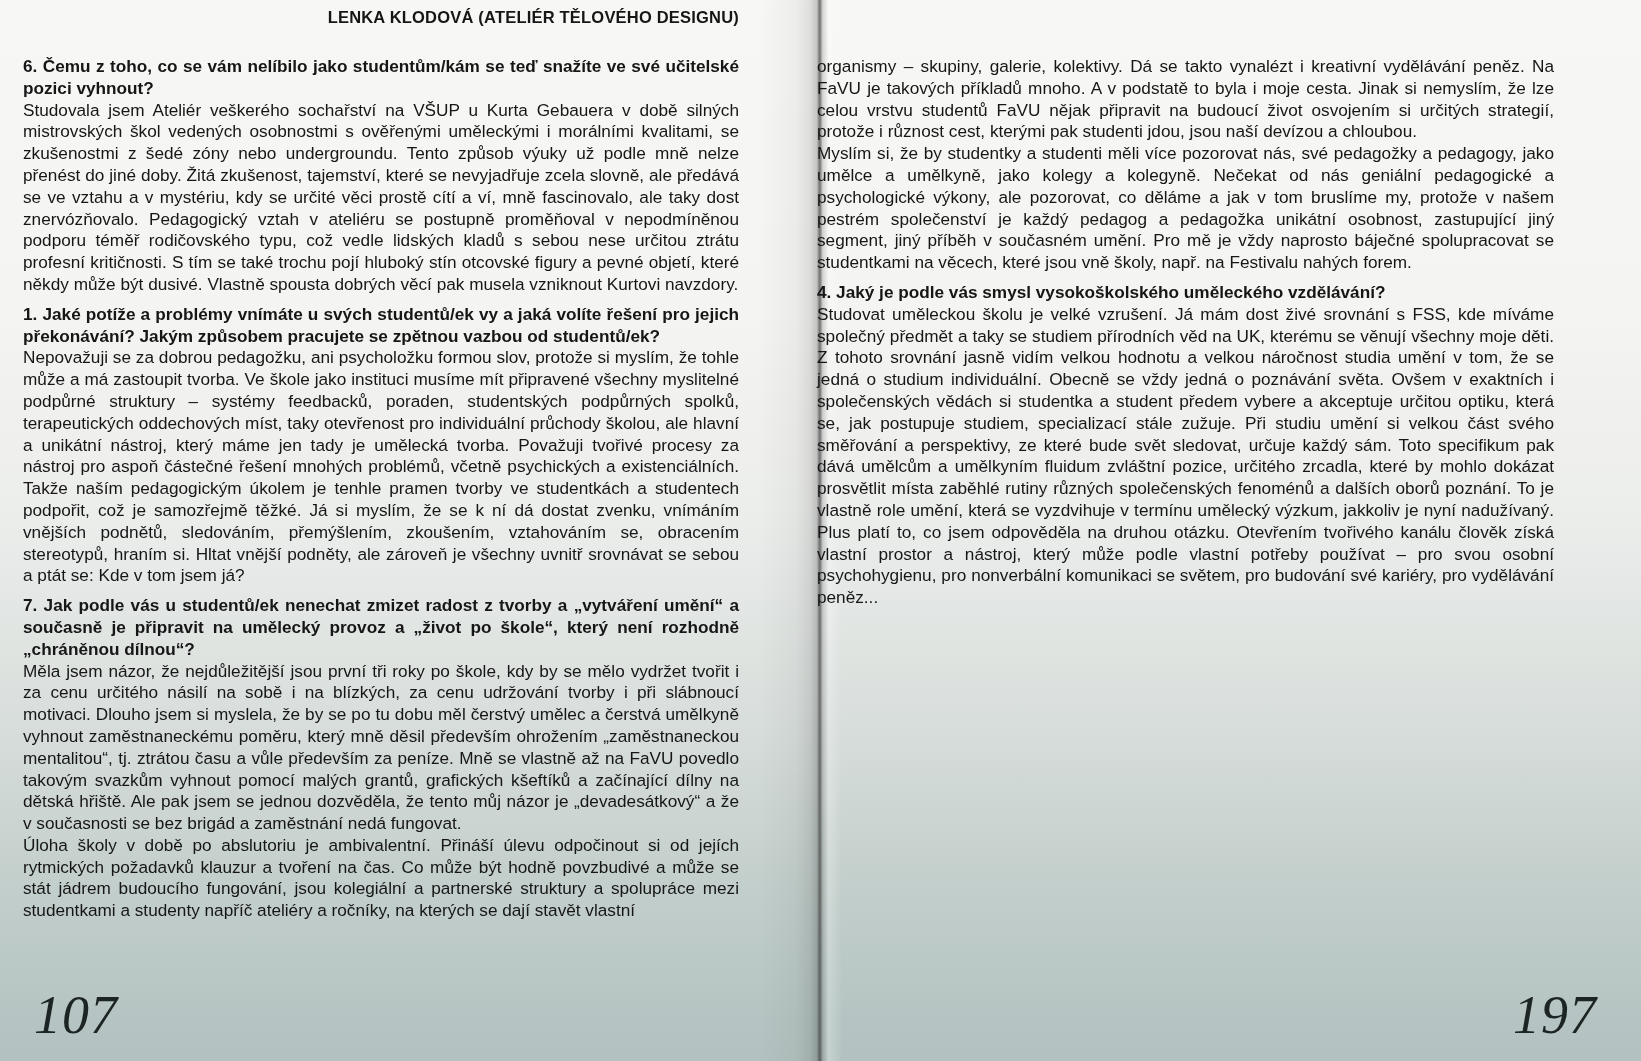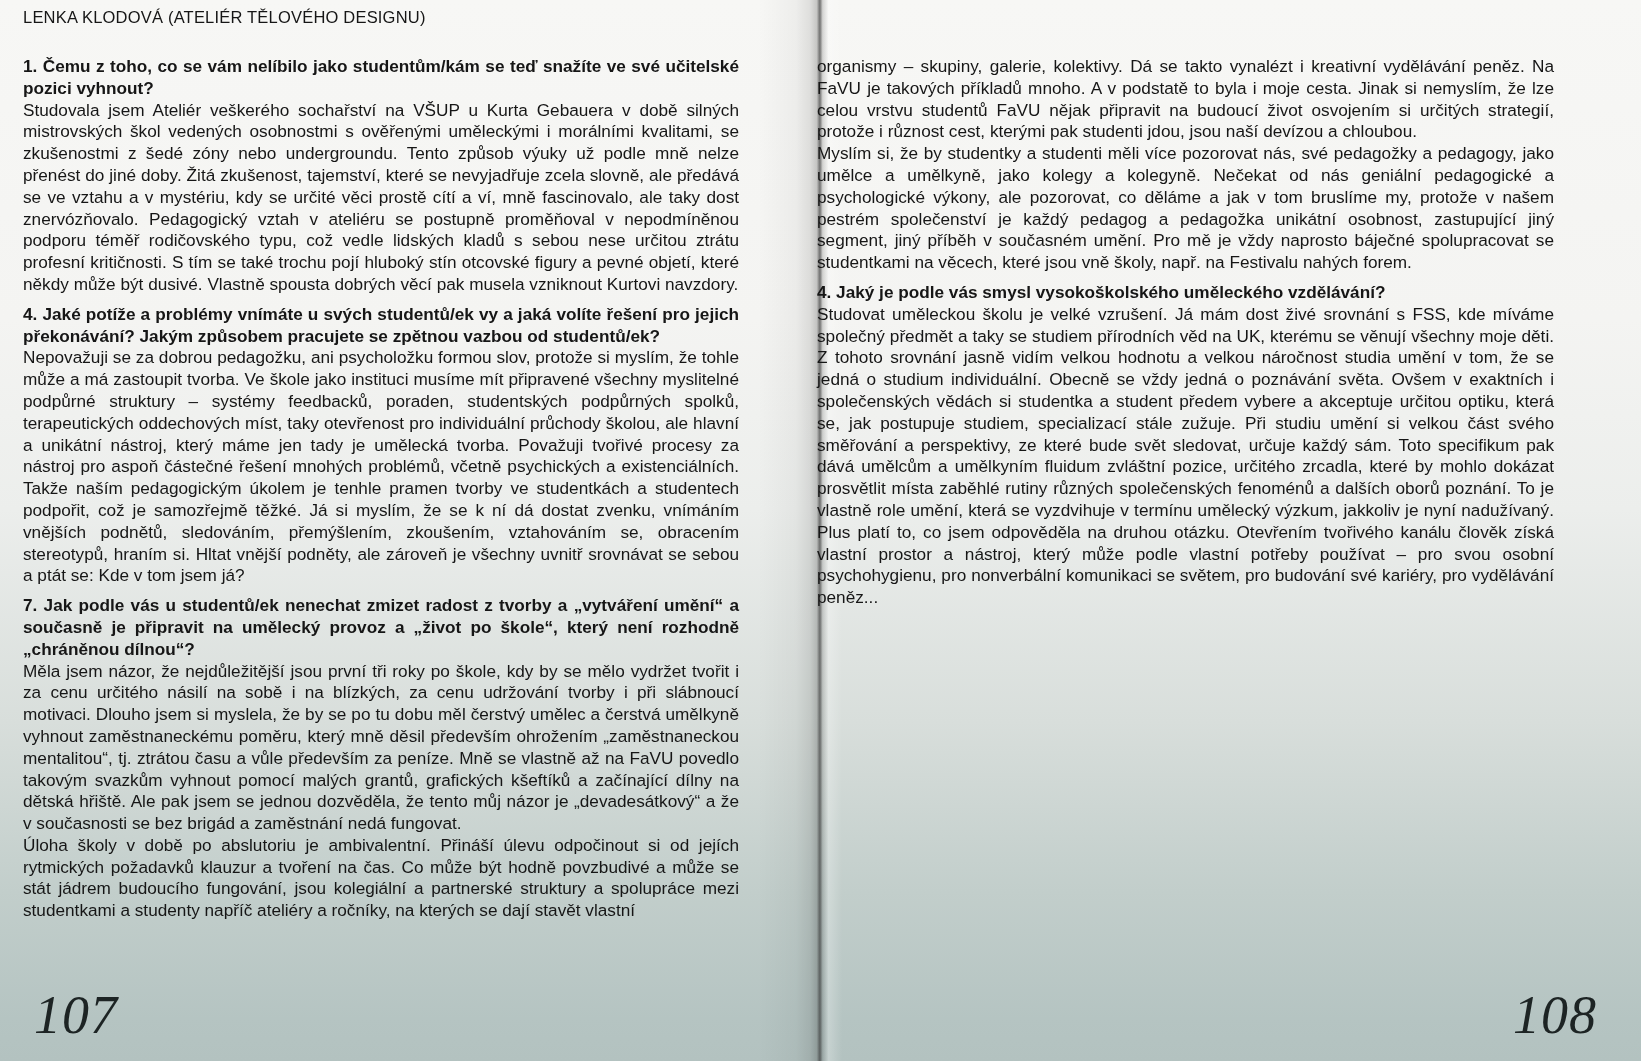--- a/index.html
+++ b/index.html
@@ -51,23 +51,23 @@
     color: #161616;
   }
   .page-left  { left: 23px;  width: 716px; }
   .page-right { left: 817px; width: 737px; text-decoration: underline; }
 
   .page-header {
     position: absolute;
     top: 8px;
     left: 0;
     width: 100%;
-    text-align: left;
+    text-align: right;
     font-size: 16.5px;
-    font-weight: 400;
+    font-weight: 700;
     letter-spacing: 0.2px;
     white-space: nowrap;
   }
   .text-col {
     position: absolute;
     top: 56px;
     left: 0;
     width: 100%;
     font-size: 17.2px;
     line-height: 21.8px;
@@ -98,37 +98,37 @@
   .pagenum-right { right: 44px; }
 </style>
 </head>
 <body>
 
 <div class="spread">
 
   <div class="page page-left">
     <div class="page-header">LENKA KLODOVÁ (ATELIÉR TĚLOVÉHO DESIGNU)</div>
     <div class="text-col">
-      <p class="question first">1. Čemu z toho, co se vám nelíbilo jako studentům/kám se teď snažíte ve své učitelské pozici vyhnout?</p>
+      <p class="question first">6. Čemu z toho, co se vám nelíbilo jako studentům/kám se teď snažíte ve své učitelské pozici vyhnout?</p>
       <p class="answer">Studovala jsem Ateliér veškerého sochařství na VŠUP u Kurta Gebauera v době silných mistrovských škol vedených osobnostmi s ověřenými uměleckými i morálními kvalitami, se zkušenostmi z šedé zóny nebo undergroundu. Tento způsob výuky už podle mně nelze přenést do jiné doby. Žitá zkušenost, tajemství, které se nevyjadřuje zcela slovně, ale předává se ve vztahu a v mystériu, kdy se určité věci prostě cítí a ví, mně fascinovalo, ale taky dost znervózňovalo. Pedagogický vztah v ateliéru se postupně proměňoval v nepodmíněnou podporu téměř rodičovského typu, což vedle lidských kladů s sebou nese určitou ztrátu profesní kritičnosti. S tím se také trochu pojí hluboký stín otcovské figury a pevné objetí, které někdy může být dusivé. Vlastně spousta dobrých věcí pak musela vzniknout Kurtovi navzdory.</p>
-      <p class="question">4. Jaké potíže a problémy vnímáte u svých studentů/ek vy a jaká volíte řešení pro jejich překonávání? Jakým způsobem pracujete se zpětnou vazbou od studentů/ek?</p>
+      <p class="question">1. Jaké potíže a problémy vnímáte u svých studentů/ek vy a jaká volíte řešení pro jejich překonávání? Jakým způsobem pracujete se zpětnou vazbou od studentů/ek?</p>
       <p class="answer">Nepovažuji se za dobrou pedagožku, ani psycholožku formou slov, protože si myslím, že tohle může a má zastoupit tvorba. Ve škole jako instituci musíme mít připravené všechny myslitelné podpůrné struktury – systémy feedbacků, poraden, studentských podpůrných spolků, terapeutických oddechových míst, taky otevřenost pro individuální průchody školou, ale hlavní a unikátní nástroj, který máme jen tady je umělecká tvorba. Považuji tvořivé procesy za nástroj pro aspoň částečné řešení mnohých problémů, včetně psychických a existenciálních. Takže naším pedagogickým úkolem je tenhle pramen tvorby ve studentkách a studentech podpořit, což je samozřejmě těžké. Já si myslím, že se k ní dá dostat zvenku, vnímáním vnějších podnětů, sledováním, přemýšlením, zkoušením, vztahováním se, obracením stereotypů, hraním si. Hltat vnější podněty, ale zároveň je všechny uvnitř srovnávat se sebou a ptát se: Kde v tom jsem já?</p>
       <p class="question">7. Jak podle vás u studentů/ek nenechat zmizet radost z tvorby a „vytváření umění“ a současně je připravit na umělecký provoz a „život po škole“, který není rozhodně „chráněnou dílnou“?</p>
       <p class="answer">Měla jsem názor, že nejdůležitější jsou první tři roky po škole, kdy by se mělo vydržet tvořit i za cenu určitého násilí na sobě i na blízkých, za cenu udržování tvorby i při slábnoucí motivaci. Dlouho jsem si myslela, že by se po tu dobu měl čerstvý umělec a čerstvá umělkyně vyhnout zaměstnaneckému poměru, který mně děsil především ohrožením „zaměstnaneckou mentalitou“, tj. ztrátou času a vůle především za peníze. Mně se vlastně až na FaVU povedlo takovým svazkům vyhnout pomocí malých grantů, grafických kšeftíků a začínající dílny na dětská hřiště. Ale pak jsem se jednou dozvěděla, že tento můj názor je „devadesátkový“ a že v současnosti se bez brigád a zaměstnání nedá fungovat.</p>
       <p class="answer">Úloha školy v době po abslutoriu je ambivalentní. Přináší úlevu odpočinout si od jejích rytmických požadavků klauzur a tvoření na čas. Co může být hodně povzbudivé a může se stát jádrem budoucího fungování, jsou kolegiální a partnerské struktury a spolupráce mezi studentkami a studenty napříč ateliéry a ročníky, na kterých se dají stavět vlastní</p>
     </div>
   </div>
 
   <div class="fold"></div>
 
   <div class="page page-right">
     <div class="text-col">
       <p class="answer">organismy – skupiny, galerie, kolektivy. Dá se takto vynalézt i kreativní vydělávání peněz. Na FaVU je takových příkladů mnoho. A v podstatě to byla i moje cesta. Jinak si nemyslím, že lze celou vrstvu studentů FaVU nějak připravit na budoucí život osvojením si určitých strategií, protože i různost cest, kterými pak studenti jdou, jsou naší devízou a chloubou.</p>
       <p class="answer">Myslím si, že by studentky a studenti měli více pozorovat nás, své pedagožky a pedagogy, jako umělce a umělkyně, jako kolegy a kolegyně. Nečekat od nás geniální pedagogické a psychologické výkony, ale pozorovat, co děláme a jak v tom bruslíme my, protože v našem pestrém společenství je každý pedagog a pedagožka unikátní osobnost, zastupující jiný segment, jiný příběh v současném umění. Pro mě je vždy naprosto báječné spolupracovat se studentkami na věcech, které jsou vně školy, např. na Festivalu nahých forem.</p>
       <p class="question">4. Jaký je podle vás smysl vysokoškolského uměleckého vzdělávání?</p>
       <p class="answer">Studovat uměleckou školu je velké vzrušení. Já mám dost živé srovnání s FSS, kde míváme společný předmět a taky se studiem přírodních věd na UK, kterému se věnují všechny moje děti. Z tohoto srovnání jasně vidím velkou hodnotu a velkou náročnost studia umění v tom, že se jedná o studium individuální. Obecně se vždy jedná o poznávání světa. Ovšem v exaktních i společenských vědách si studentka a student předem vybere a akceptuje určitou optiku, která se, jak postupuje studiem, specializací stále zužuje. Při studiu umění si velkou část svého směřování a perspektivy, ze které bude svět sledovat, určuje každý sám. Toto specifikum pak dává umělcům a umělkyním fluidum zvláštní pozice, určitého zrcadla, které by mohlo dokázat prosvětlit místa zaběhlé rutiny různých společenských fenoménů a dalších oborů poznání. To je vlastně role umění, která se vyzdvihuje v termínu umělecký výzkum, jakkoliv je nyní nadužívaný. Plus platí to, co jsem odpověděla na druhou otázku. Otevřením tvořivého kanálu člověk získá vlastní prostor a nástroj, který může podle vlastní potřeby používat – pro svou osobní psychohygienu, pro nonverbální komunikaci se světem, pro budování své kariéry, pro vydělávání peněz...</p>
     </div>
   </div>
 
   <div class="pagenum pagenum-left">107</div>
-  <div class="pagenum pagenum-right">108</div>
+  <div class="pagenum pagenum-right">197</div>
 
 </div>
 
 </body></html>

